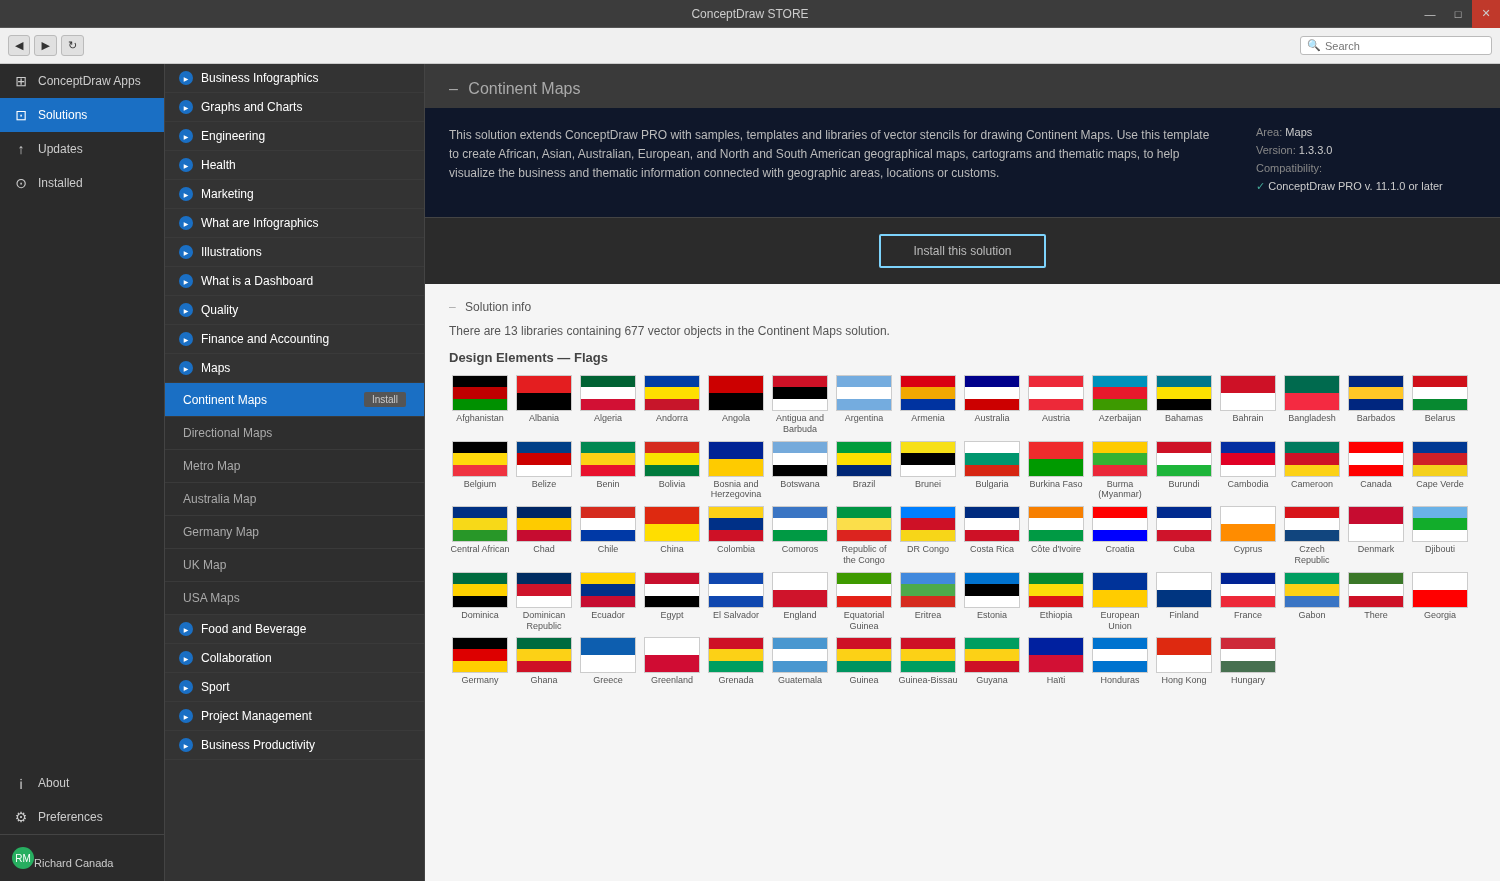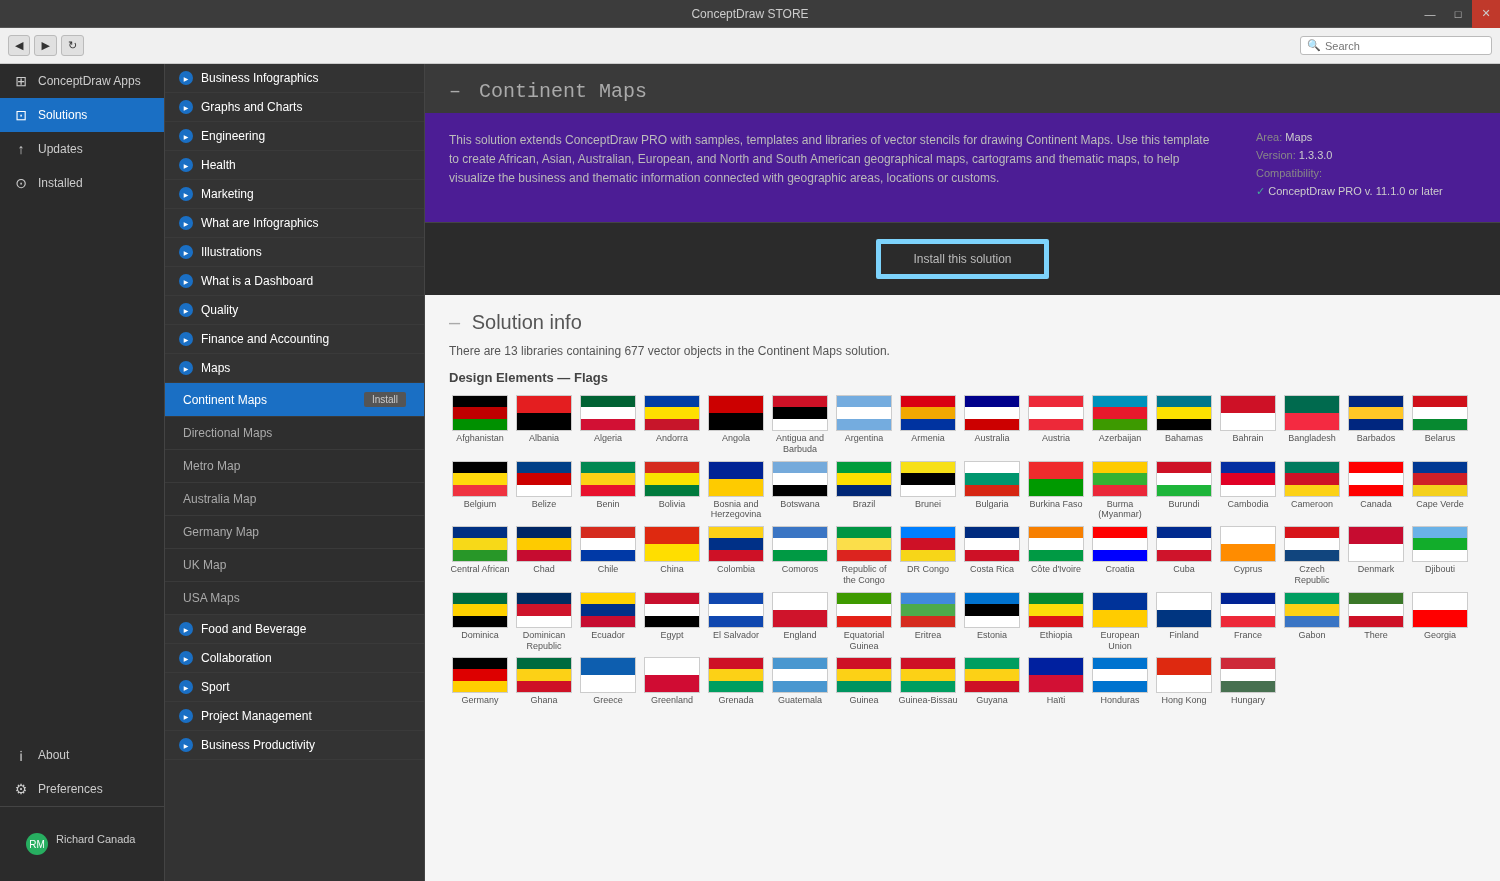--- a/index.html
+++ b/index.html
@@ -20,21 +20,21 @@
     .search-icon-char { color: #888; margin-right: 4px; font-size: 11px; }
 
     
     .main { display: flex; flex: 1; overflow: hidden; }
 
     
     .sidebar { width: 165px; background: #2b2b2b; display: flex; flex-direction: column; border-right: 1px solid #444; overflow-y: auto; }
     .sidebar-item { display: flex; align-items: center; padding: 8px 12px; cursor: pointer; color: #ccc; font-size: 12px; }
     .sidebar-item.active { background: #1a6fc4; color: #fff; }
     .sidebar-item .icon { width: 18px; height: 18px; margin-right: 8px; display: flex; align-items: center; justify-content: center; font-size: 14px; }
-    .sidebar-bottom { margin-top: auto; border-top: 1px solid #444; padding: 26px; display: flex; align-items: flex-start; gap: 8px; }
+    .sidebar-bottom { margin-top: auto; border-top: 1px solid #444; padding: 12px; display: flex; align-items: flex-end; }
     .avatar { width: 22px; height: 22px; border-radius: 50%; background: #27ae60; display: flex; align-items: center; justify-content: center; color: #fff; font-size: 10px; }
 
     
     .content-area { display: flex; flex: 1; overflow: hidden; }
 
     
     .submenu { width: 260px; background: #333; overflow-y: auto; border-right: 1px solid #444; }
     .submenu-item { display: flex; align-items: center; padding: 7px 14px; cursor: pointer; color: #ffffff; font-size: 12px; border-bottom: 1px solid #3a3a3a; }
     .submenu-item .bullet { width: 14px; height: 14px; border-radius: 50%; background: #1a6fc4; margin-right: 8px; display: flex; align-items: center; justify-content: center; flex-shrink: 0; }
     .submenu-item .bullet::after { content: '▶'; font-size: 6px; color: #fff; }
@@ -42,37 +42,37 @@
     .submenu-sub { background: #2e2e2e; }
     .submenu-sub-item { padding: 9px 18px; cursor: pointer; color: #aaa; font-size: 12px; border-bottom: 1px solid #3a3a3a; display: flex; align-items: center; justify-content: space-between; }
     .submenu-sub-item.active { background: #1a6fc4; color: #fff; }
     .submenu-sub-item .install-btn { background: #555; border: none; color: #ccc; font-size: 10px; padding: 2px 8px; border-radius: 2px; cursor: pointer; text-align: center; }
 
     
     .main-panel { flex: 1; background: #f5f5f5; overflow-y: auto; }
 
     
     .panel-header { background: #3a3a3a; padding: 16px 24px 8px 24px; }
-    .panel-title { font-size: 20px; color: #ccc; font-weight: normal; margin-bottom: 2px; font-family: Liberation Mono, monospace; }
+    .panel-title { font-size: 16px; color: #ccc; font-weight: normal; margin-bottom: 2px; }
     .panel-title span { color: #aaa; }
 
-    .info-section { background: #4c1d95; padding: 18px 24px; display: flex; gap: 36px; }
+    .info-section { background: #0f172a; padding: 18px 24px; display: flex; gap: 36px; }
     .info-text { flex: 1; color: #bbb; font-size: 12px; line-height: 1.6; }
     .info-meta { width: 220px; font-size: 11px; color: #aaa; flex-shrink: 0; }
     .info-meta-item { margin-bottom: 6px; }
     .info-meta-label { color: #888; }
     .info-meta-value { color: #ccc; }
     .compat-check { color: #4a9; }
 
     .install-section { background: #2b2b2b; padding: 16px; text-align: center; border-top: 1px solid #444; }
-    .install-btn-main { background: transparent; border: 5px solid #7dd3fc; color: #bbb; padding: 8px 32px; font-size: 12px; cursor: pointer; border-radius: 2px; }
+    .install-btn-main { background: transparent; border: 2px solid #7dd3fc; color: #bbb; padding: 8px 32px; font-size: 12px; cursor: pointer; border-radius: 2px; }
 
     
     .solution-info { padding: 16px 24px; background: #f5f5f5; }
-    .solution-info-title { font-size: 20px; color: #555; font-weight: normal; margin-bottom: 10px; }
+    .solution-info-title { font-size: 12px; color: #555; font-weight: normal; margin-bottom: 10px; }
     .solution-info-title span { color: #888; }
     .solution-desc { font-size: 12px; color: #555; margin-bottom: 12px; }
     .design-elements-title { font-size: 13px; font-weight: bold; color: #444; margin-bottom: 10px; }
 
     
     .flags-grid { display: flex; flex-wrap: wrap; gap: 2px; }
     .flag-item { display: flex; flex-direction: column; align-items: center; width: 62px; margin-bottom: 4px; }
     .flag-img { width: 56px; height: 36px; border: 1px solid #ccc; overflow: hidden; display: flex; align-items: center; justify-content: center; }
     .flag-name { font-size: 9px; color: #555; text-align: center; margin-top: 2px; max-width: 60px; line-height: 1.2; }
 

